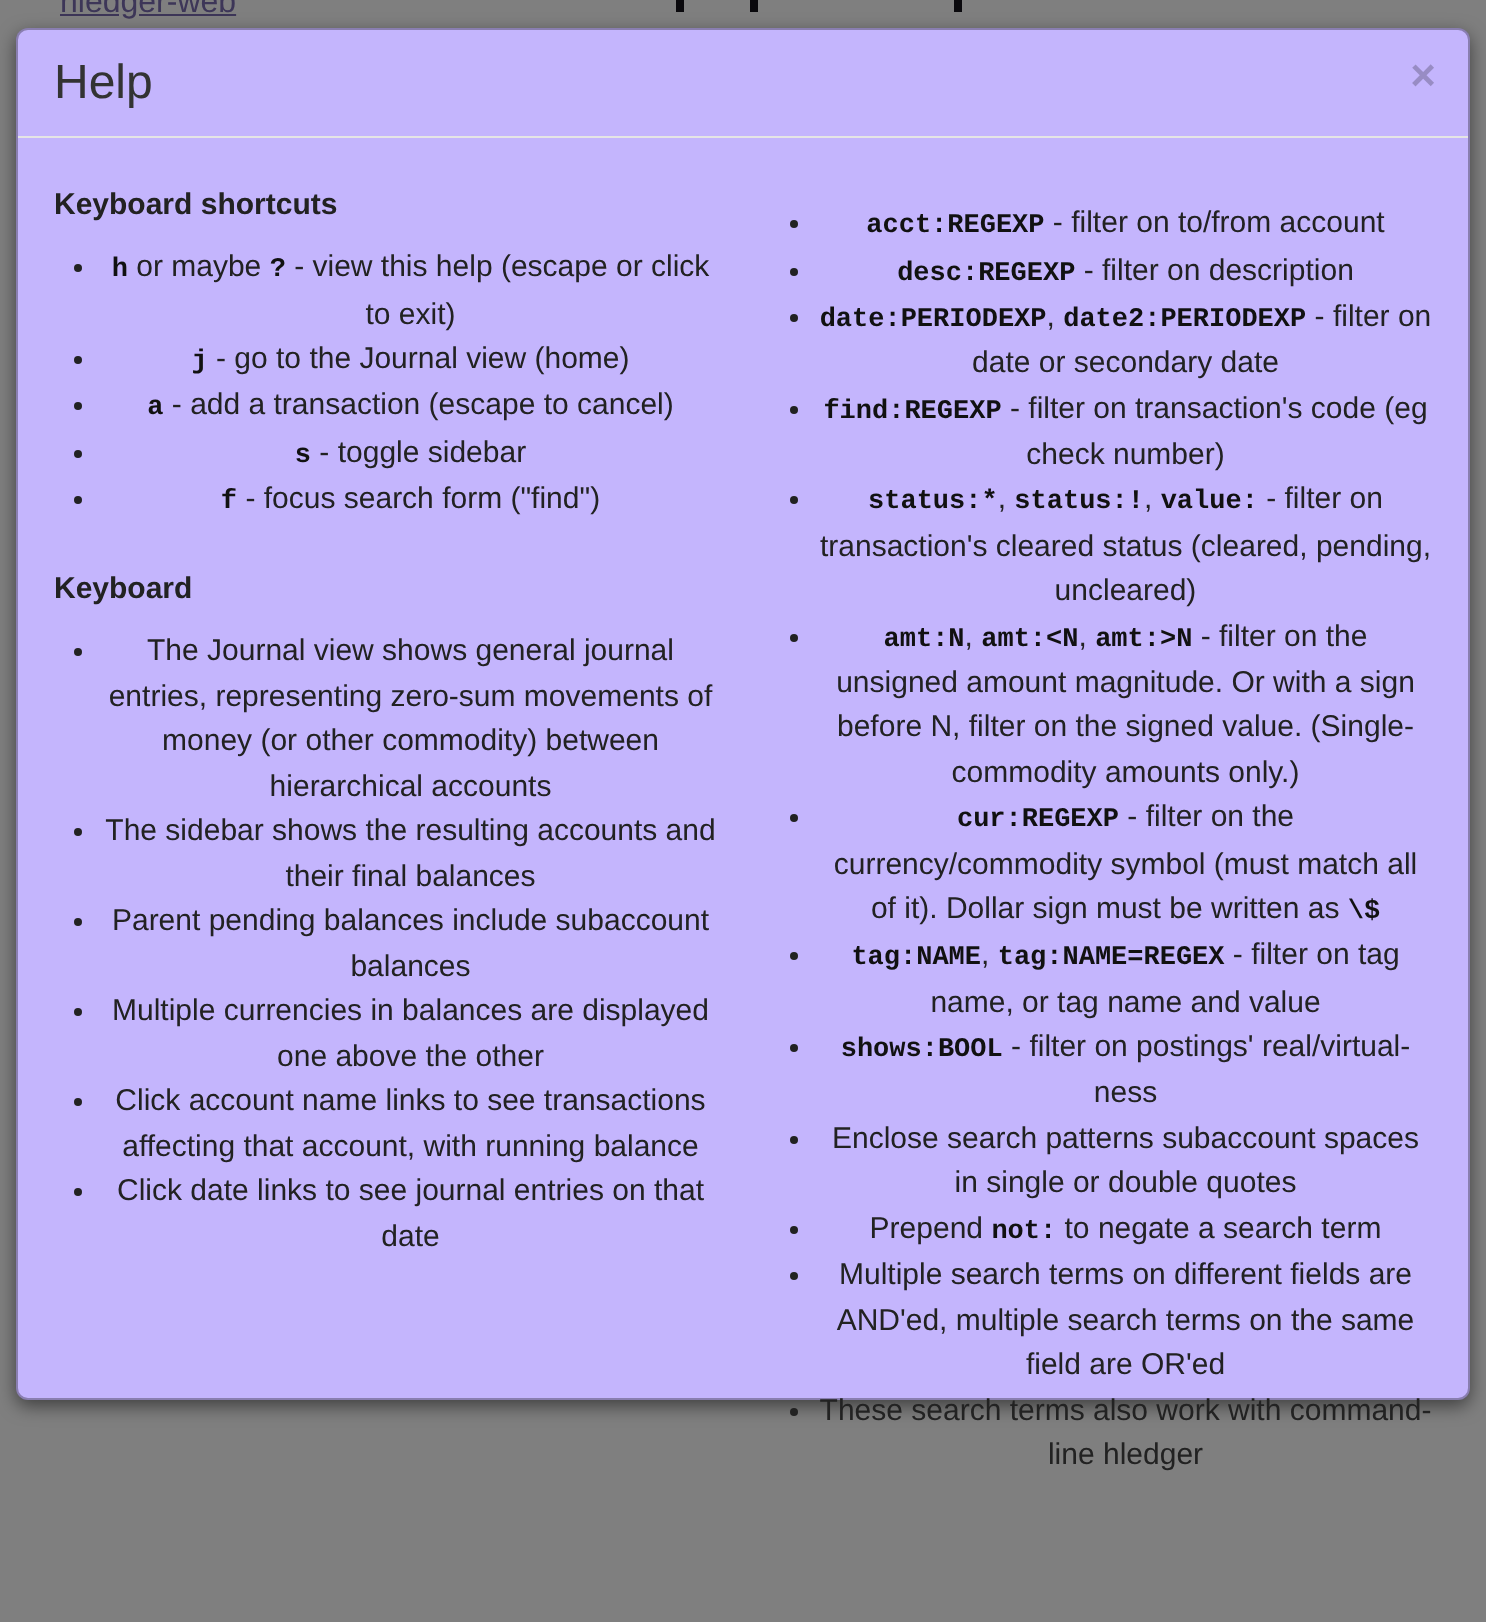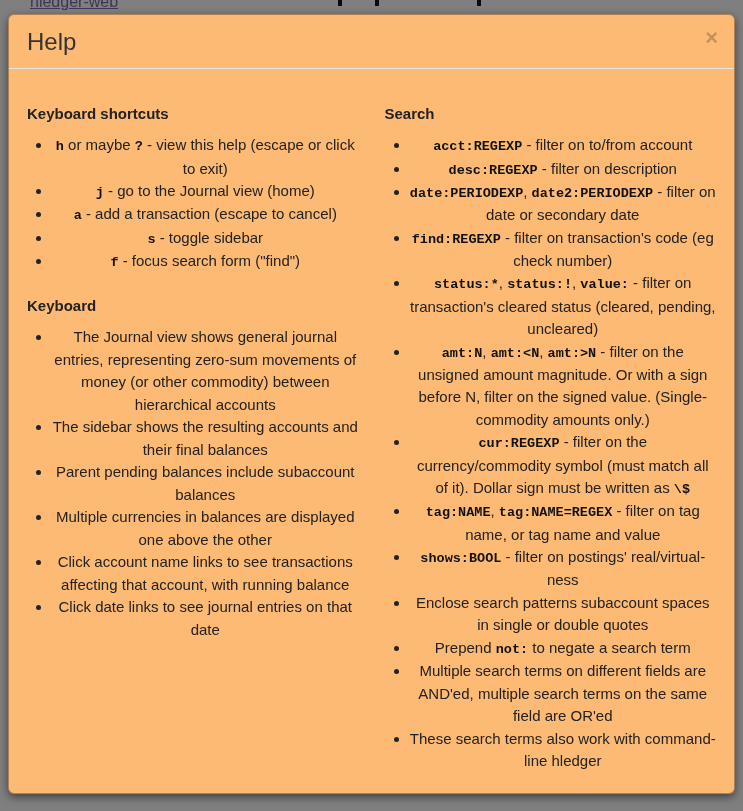--- a/index.html
+++ b/index.html
@@ -15,42 +15,42 @@
     font-size:16px; color:#7a6cb0; text-decoration:underline; cursor:pointer;
   }
   .frag { position:absolute; top:0; width:4px; height:6px; background:#14131a; }
   .frag-1 { left:338px; }
   .frag-2 { left:375px; }
   .frag-3 { left:477px; }
   .backdrop { position:absolute; inset:0; background:rgba(0,0,0,0.5); }
 
   
   .modal {
-    position:absolute; left:8px; top:14px; width:727px; height:780px;
-    background:#fdba74; border:1px solid rgba(0,0,0,0.3); border-radius:6px;
+    position:absolute; left:8px; top:14px; width:727px; height:686px;
+    background:#c4b5fd; border:1px solid rgba(0,0,0,0.3); border-radius:6px;
     box-shadow:0 3px 9px rgba(0,0,0,0.5);
     box-sizing:border-box;
     color:#333;
   }
   .modal-header {
     position:relative; padding:14px 18px 13px 18px;
     border-bottom:1px solid #e5e5e5;
   }
   .modal-title { margin:0; font-size:24px; font-weight:400; line-height:1.1; color:#333; }
   .close-btn {
     position:absolute; right:16px; top:12px;
     background:none; border:none; padding:0; cursor:pointer;
     font-size:22px; font-weight:700; line-height:1;
     color:#000; opacity:0.22; font-family:"Liberation Sans", sans-serif;
   }
   .modal-body { padding:20px 18px; display:flex; gap:26px; }
   .col { flex:1 1 0; min-width:0; }
 
   .section-heading { font-size:15px; font-weight:700; color:#222; margin:24px 0 12px 0; }
-  .col .section-heading:first-child { margin-top:16px; }
+  .col .section-heading:first-child { margin-top:5px; }
 
   ul.help-list { margin:12px 0 0 0; padding:0 0 0 25px; list-style:disc; }
   ul.help-list li { font-size:15px; line-height:1.5; color:#222;text-align:center; }
   ul.help-list li::marker { color:#222; }
 
   code {
     font-family:"Liberation Mono", "DejaVu Sans Mono", monospace;
     font-weight:700; font-size:13.5px; color:#111;
     background:none; padding:0;
   }
@@ -85,21 +85,20 @@
         <ul class="help-list">
           <li>The Journal view shows general journal entries, representing zero-sum movements of money (or other commodity) between hierarchical accounts</li>
           <li>The sidebar shows the resulting accounts and their final balances</li>
           <li>Parent pending balances include subaccount balances</li>
           <li>Multiple currencies in balances are displayed one above the other</li>
           <li>Click account name links to see transactions affecting that account, with running balance</li>
           <li>Click date links to see journal entries on that date</li>
         </ul>
       </div>
     <div class="col" id="col-right">
-        <h3 class="section-heading">Search</h3>
         <ul class="help-list">
           <li><code>acct:REGEXP</code> - filter on to/from account</li>
           <li><code>desc:REGEXP</code> - filter on description</li>
           <li><code>date:PERIODEXP</code>, <code>date2:PERIODEXP</code> - filter on date or secondary date</li>
           <li><code>find:REGEXP</code> - filter on transaction's code (eg check number)</li>
           <li><code>status:*</code>, <code>status:!</code>, <code>value:</code> - filter on transaction's cleared status (cleared, pending, uncleared)</li>
           <li><code>amt:N</code>, <code>amt:&lt;N</code>, <code>amt:&gt;N</code> - filter on the unsigned amount magnitude. Or with a sign before N, filter on the signed value. (Single-commodity amounts only.)</li>
           <li><code>cur:REGEXP</code> - filter on the currency/commodity symbol (must match all of it). Dollar sign must be written as <code>\$</code></li>
           <li><code>tag:NAME</code>, <code>tag:NAME=REGEX</code> - filter on tag name, or tag name and value</li>
           <li><code>shows:BOOL</code> - filter on postings' real/virtual-ness</li>

